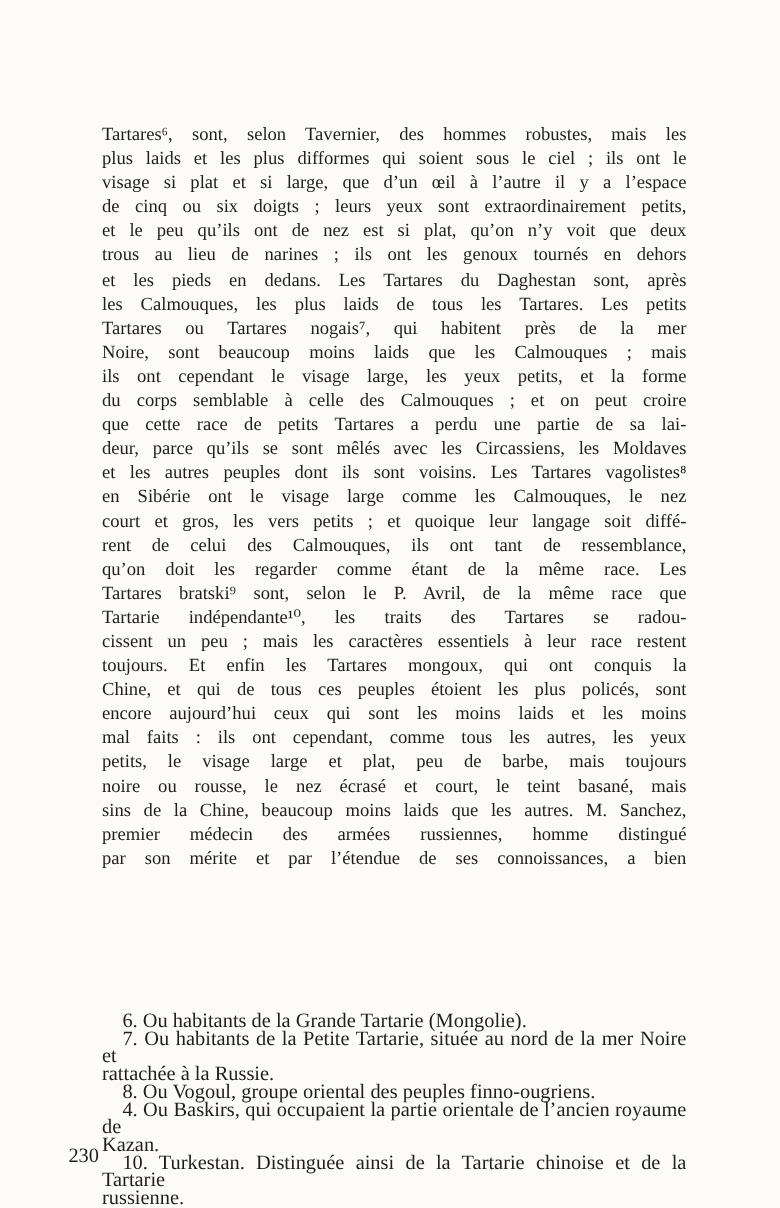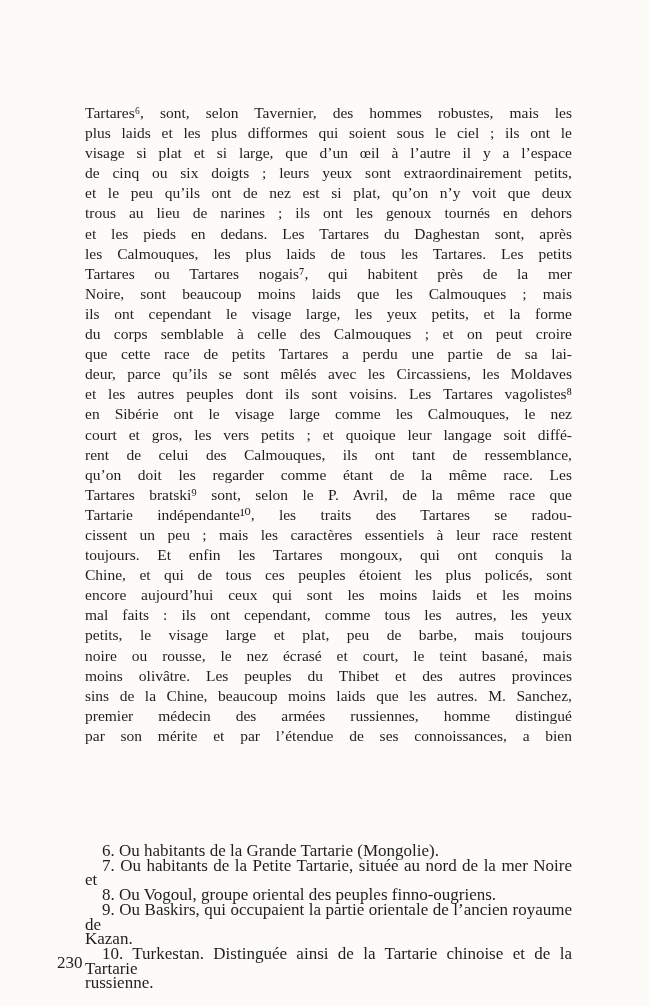--- a/index.html
+++ b/index.html
@@ -88,31 +88,31 @@
     <div class="bl">qu’on doit les regarder comme étant de la même race. Les</div>
     <div class="bl">Tartares bratski⁹ sont, selon le P. Avril, de la même race que</div>
     <div class="bl">Tartarie indépendante¹⁰, les traits des Tartares se radou-</div>
     <div class="bl">cissent un peu ; mais les caractères essentiels à leur race restent</div>
     <div class="bl">toujours. Et enfin les Tartares mongoux, qui ont conquis la</div>
     <div class="bl">Chine, et qui de tous ces peuples étoient les plus policés, sont</div>
     <div class="bl">encore aujourd’hui ceux qui sont les moins laids et les moins</div>
     <div class="bl">mal faits : ils ont cependant, comme tous les autres, les yeux</div>
     <div class="bl">petits, le visage large et plat, peu de barbe, mais toujours</div>
     <div class="bl">noire ou rousse, le nez écrasé et court, le teint basané, mais</div>
-    <div class="bl">moins olivâtre. Les peuples du Thibet et des autres provinces</div>
     <div class="bl">sins de la Chine, beaucoup moins laids que les autres. M. Sanchez,</div>
     <div class="bl">premier médecin des armées russiennes, homme distingué</div>
     <div class="bl">par son mérite et par l’étendue de ses connoissances, a bien</div>
   </div>
 
   <div class="footnotes">
     <div class="fl ind">6. Ou habitants de la Grande Tartarie (Mongolie).</div>
     <div class="fl ind jst">7. Ou habitants de la Petite Tartarie, située au nord de la mer Noire et</div>
+    <div class="fl">rattachée à la Russie.</div>
     <div class="fl ind">8. Ou Vogoul, groupe oriental des peuples finno-ougriens.</div>
-    <div class="fl ind jst">9. Ou Baskirs, qui occupaient la partie orientale de l’ancien royaume de</div>
+    <div class="fl ind jst">4. Ou Baskirs, qui occupaient la partie orientale de l’ancien royaume de</div>
     <div class="fl">Kazan.</div>
     <div class="fl ind jst">10. Turkestan. Distinguée ainsi de la Tartarie chinoise et de la Tartarie</div>
     <div class="fl">russienne.</div>
   </div>
 
   <div class="page-number">230</div>
 
 </div>
 
 </body></html>

